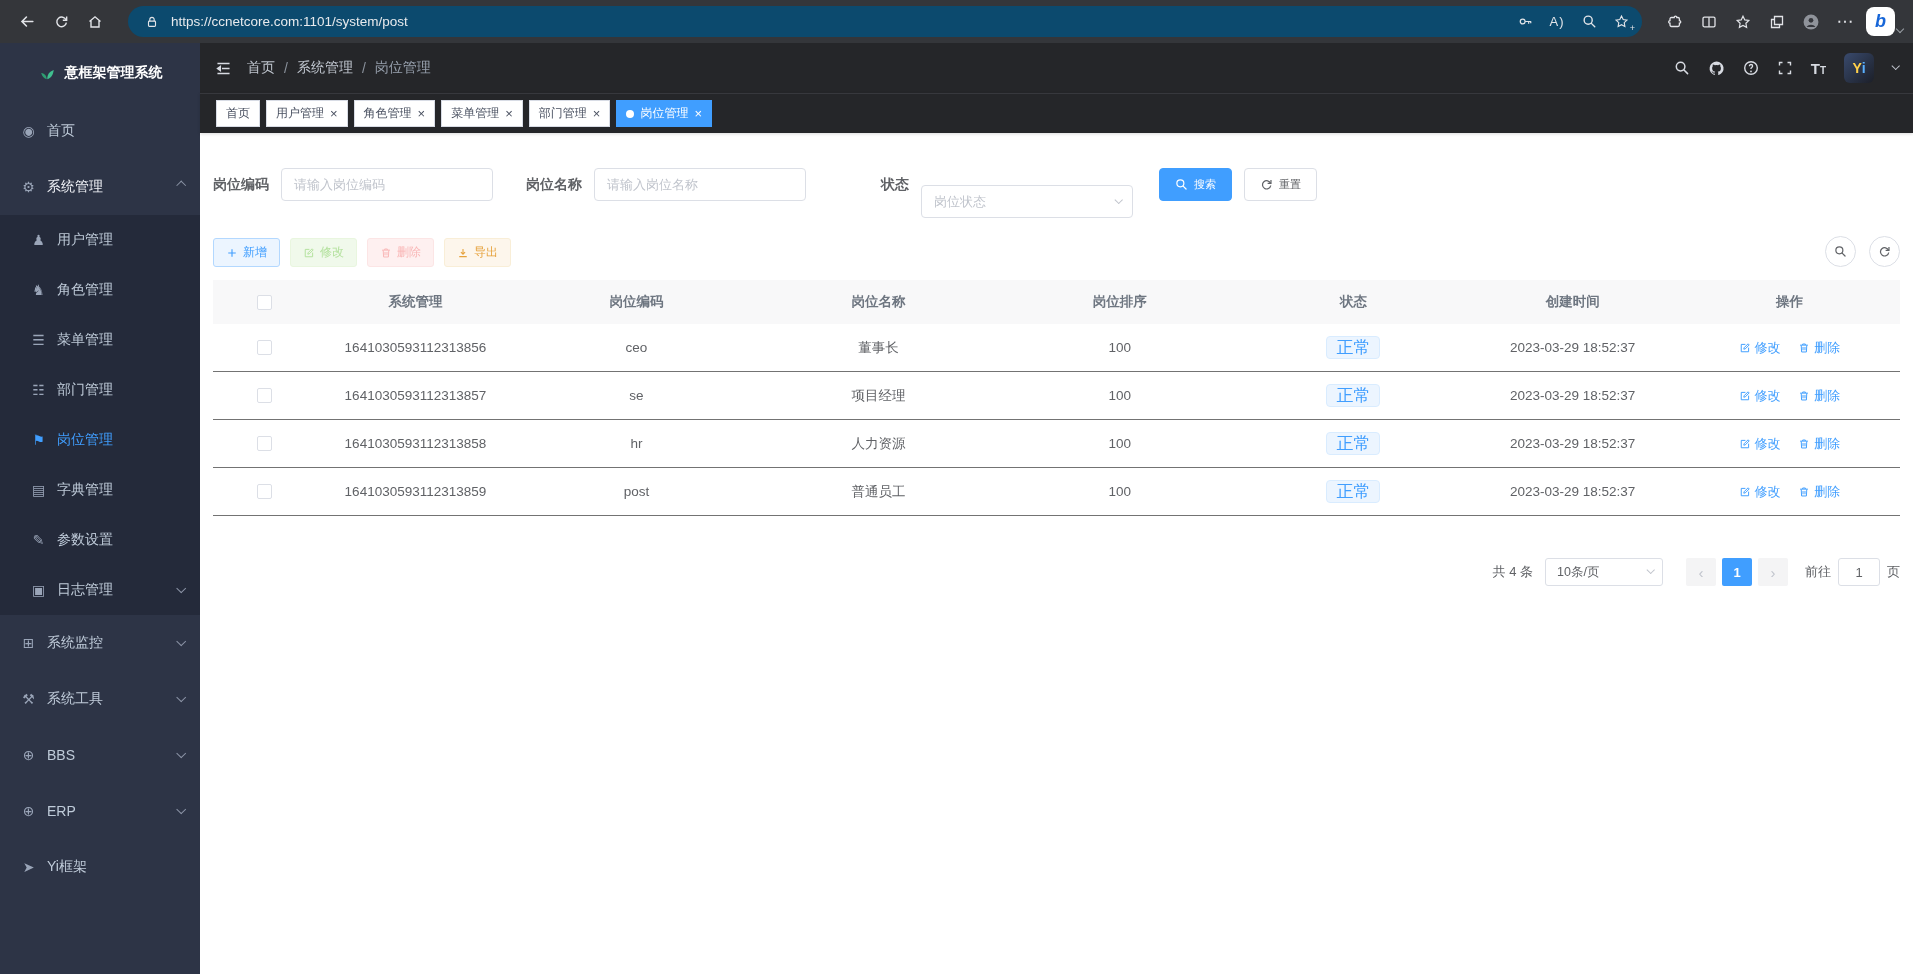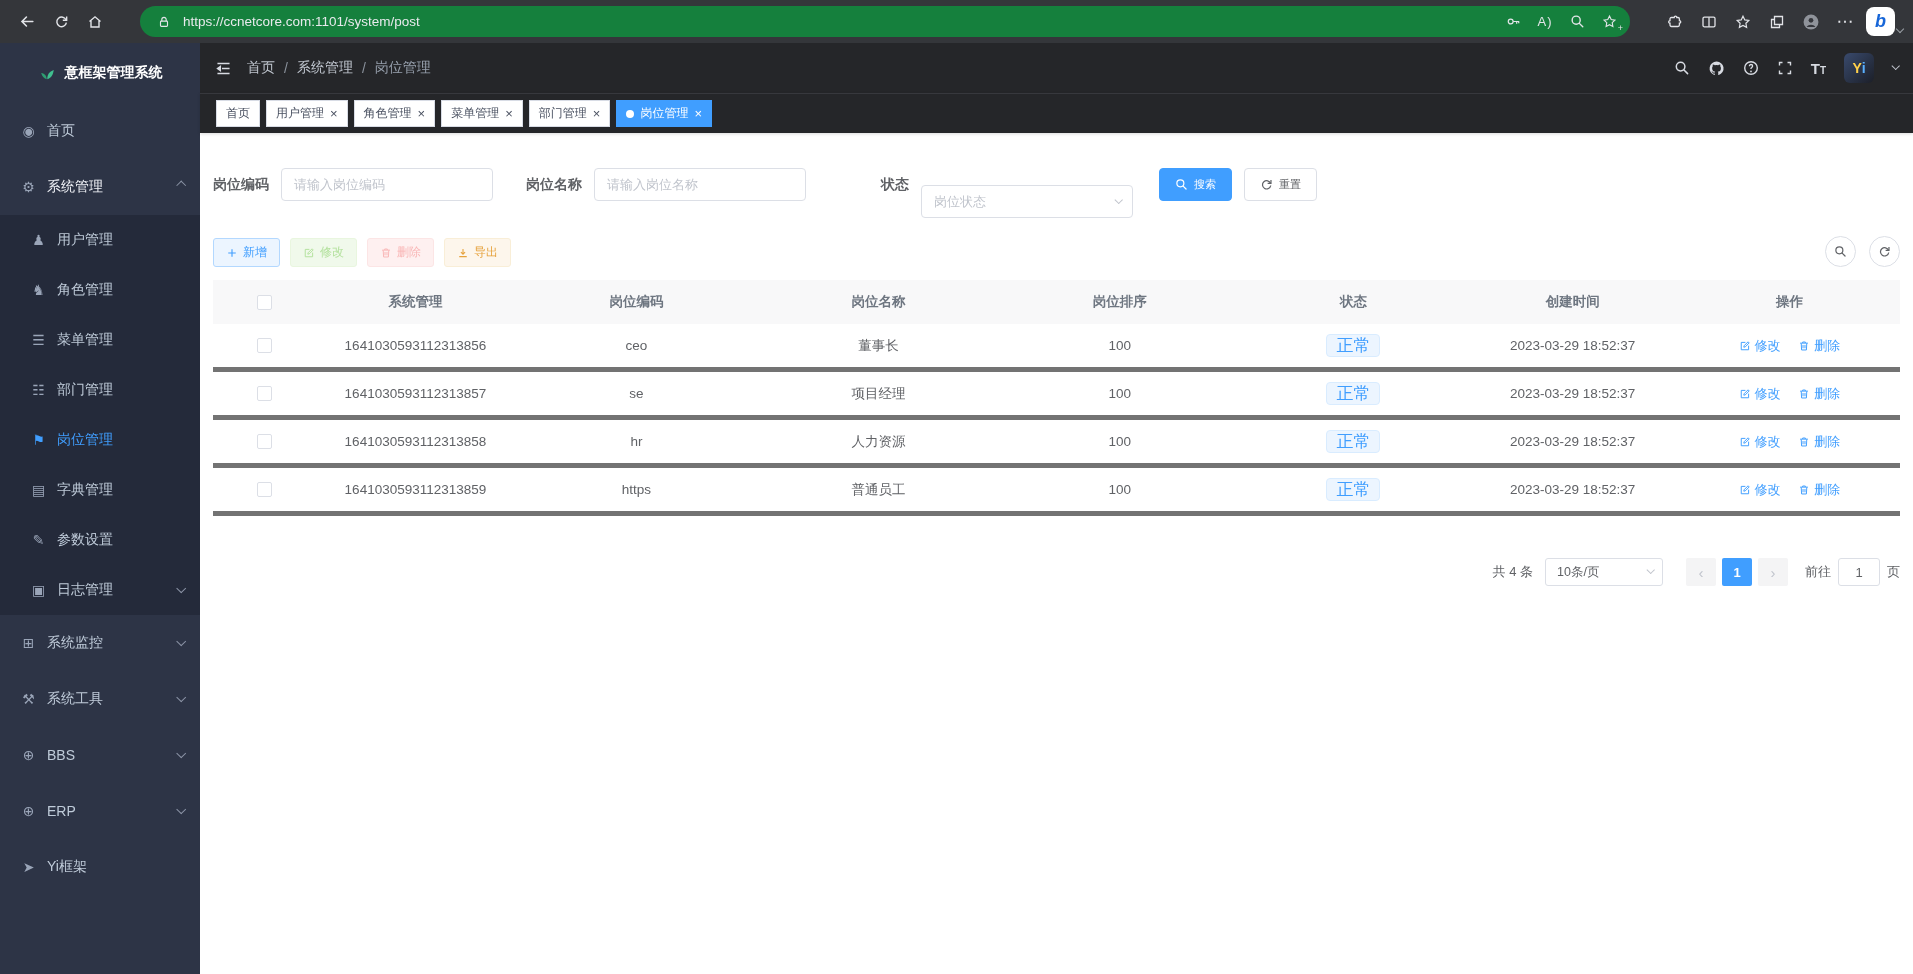--- a/index.html
+++ b/index.html
@@ -4,21 +4,21 @@
 <style>
   *{margin:0;padding:0;box-sizing:border-box;}
   html,body{width:1913px;height:974px;}
   body{font-family:"Liberation Sans","DejaVu Sans",sans-serif;background:#2a2a2a;}
   .screen{width:1913px;height:974px;display:flex;flex-direction:column;overflow:hidden;background:#fff;}
 
   
   .browser-bar{height:43px;background:#34363a;display:flex;align-items:center;padding:0 10px;flex:0 0 auto;color:#e2e4e8;}
   .bicon{width:34px;height:34px;border:none;background:transparent;color:#e2e4e8;font-size:17px;display:flex;align-items:center;justify-content:center;border-radius:6px;cursor:pointer;flex:0 0 auto;}
   .bicon svg{display:block;}
-  .url-pill{flex:1;height:31px;background:#15803d;border-radius:16px;margin:0 28px;display:flex;align-items:center;padding:0 6px 0 14px;min-width:0;cursor:text;}
+  .url-pill{flex:1;height:31px;background:#0c4a6e;border-radius:16px;margin:0 16px;display:flex;align-items:center;padding:0 6px 0 14px;min-width:0;cursor:text;}
   .url-text{color:#e8eaed;font-size:13.5px;flex:1;white-space:nowrap;overflow:hidden;margin-left:9px;}
   .pill-icons{display:flex;align-items:center;gap:2px;}
   .pill-icons .bicon{width:30px;height:27px;font-size:13px;}
   .ra-text{font-size:12.5px;letter-spacing:1px;}
   .star-plus{position:relative;}
   .star-plus .plus{position:absolute;right:1px;bottom:2px;font-size:9px;line-height:1;}
   .copilot{width:29px;height:29px;background:#fff;border-radius:8px;display:flex;align-items:center;justify-content:center;font-weight:800;font-size:18px;color:#1766d8;font-style:italic;border:none;cursor:pointer;margin-left:4px;}
   .copilot-caret{width:6px;height:6px;border-right:1.6px solid #9aa0a6;border-bottom:1.6px solid #9aa0a6;transform:rotate(45deg);margin:14px 0 0 2px;}
 
   
@@ -76,21 +76,21 @@
   .mini.add{background:#ecf5ff;border-color:#b3d8ff;color:#409eff;}
   .mini.edit{background:#f0f9eb;border-color:#e9f6df;color:#b3e19d;cursor:not-allowed;}
   .mini.del{background:#fef0f0;border-color:#fce5e5;color:#f9b6b6;cursor:not-allowed;}
   .mini.exp{background:#fdf6ec;border-color:#f9eed7;color:#e6a23c;}
   .tool-right{margin-left:auto;display:flex;gap:13px;}
   .circle-btn{width:31px;height:31px;border-radius:50%;border:1px solid #dcdfe6;background:#fff;color:#606266;display:flex;align-items:center;justify-content:center;cursor:pointer;}
 
   .table{width:100%;font-size:13.5px;color:#606266;}
   .thead-row,.trow{display:flex;align-items:center;}
   .thead-row{background:#f8f8f9;color:#6e7681;font-weight:700;height:44px;}
-  .trow{height:48px;border-bottom:5px solid #737373;background:#fff;}
+  .trow{height:48px;border-bottom:1px solid #737373;background:#fff;}
   .td{text-align:center;overflow:hidden;white-space:nowrap;}
   .col-cb{flex:0 0 6.1%;}
   .col-id{flex:0 0 11.8%;}
   .col-code{flex:0 0 14.4%;}
   .col-name{flex:0 0 14.3%;}
   .col-sort{flex:0 0 14.3%;}
   .col-status{flex:0 0 13.4%;}
   .col-created{flex:0 0 12.6%;}
   .col-ops{flex:0 0 13.1%;}
   .checkbox{width:15px;height:15px;border:1px solid #dcdfe6;border-radius:2px;background:#fff;display:inline-block;vertical-align:middle;cursor:pointer;}
@@ -566,21 +566,21 @@
                     <use href="#i-trash"></use>
                   </svg>
                   <span>删除</span>
                 </button>
             </div>
           </div>
 
           <div class="trow">
             <div class="td col-cb"><span class="checkbox"></span></div>
             <div class="td col-id">1641030593112313859</div>
-            <div class="td col-code">https</div>
+            <div class="td col-code">post</div>
             <div class="td col-name">普通员工</div>
             <div class="td col-sort">100</div>
             <div class="td col-status"><span class="chip">正常</span></div>
             <div class="td col-created">2023-03-29 18:52:37</div>
             <div class="td col-ops">
               <button class="link">
                   <svg class="ic" width="12" height="12" viewBox="0 0 16 16">
                     <use href="#i-edit"></use>
                   </svg>
                   <span>修改</span>

